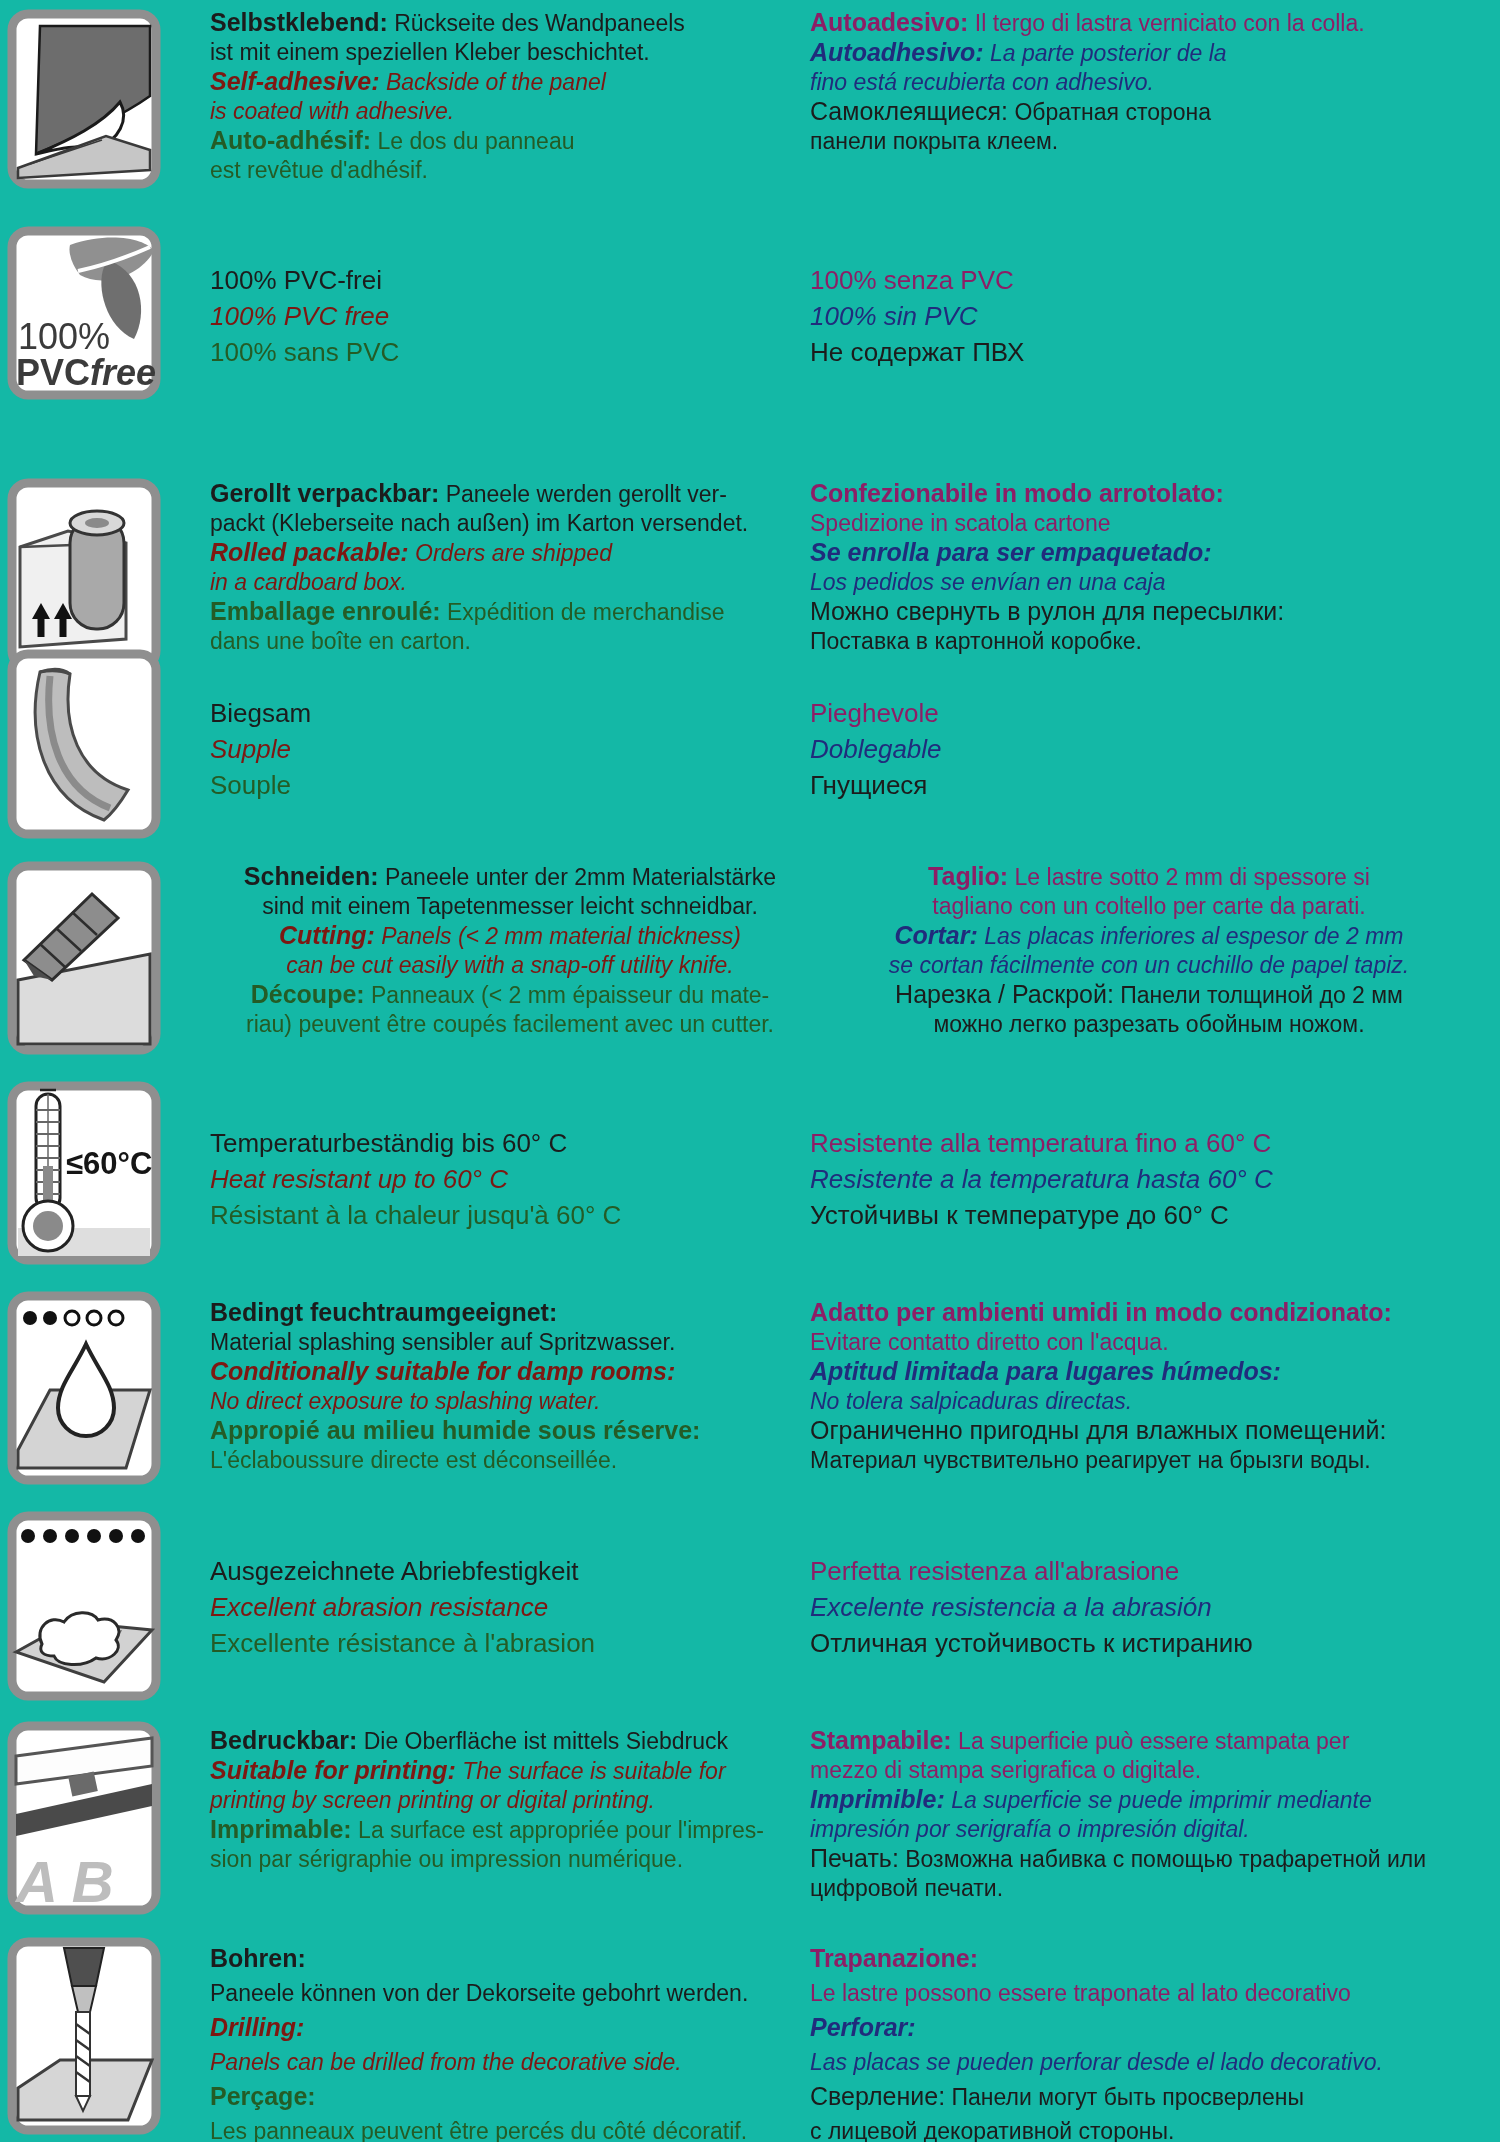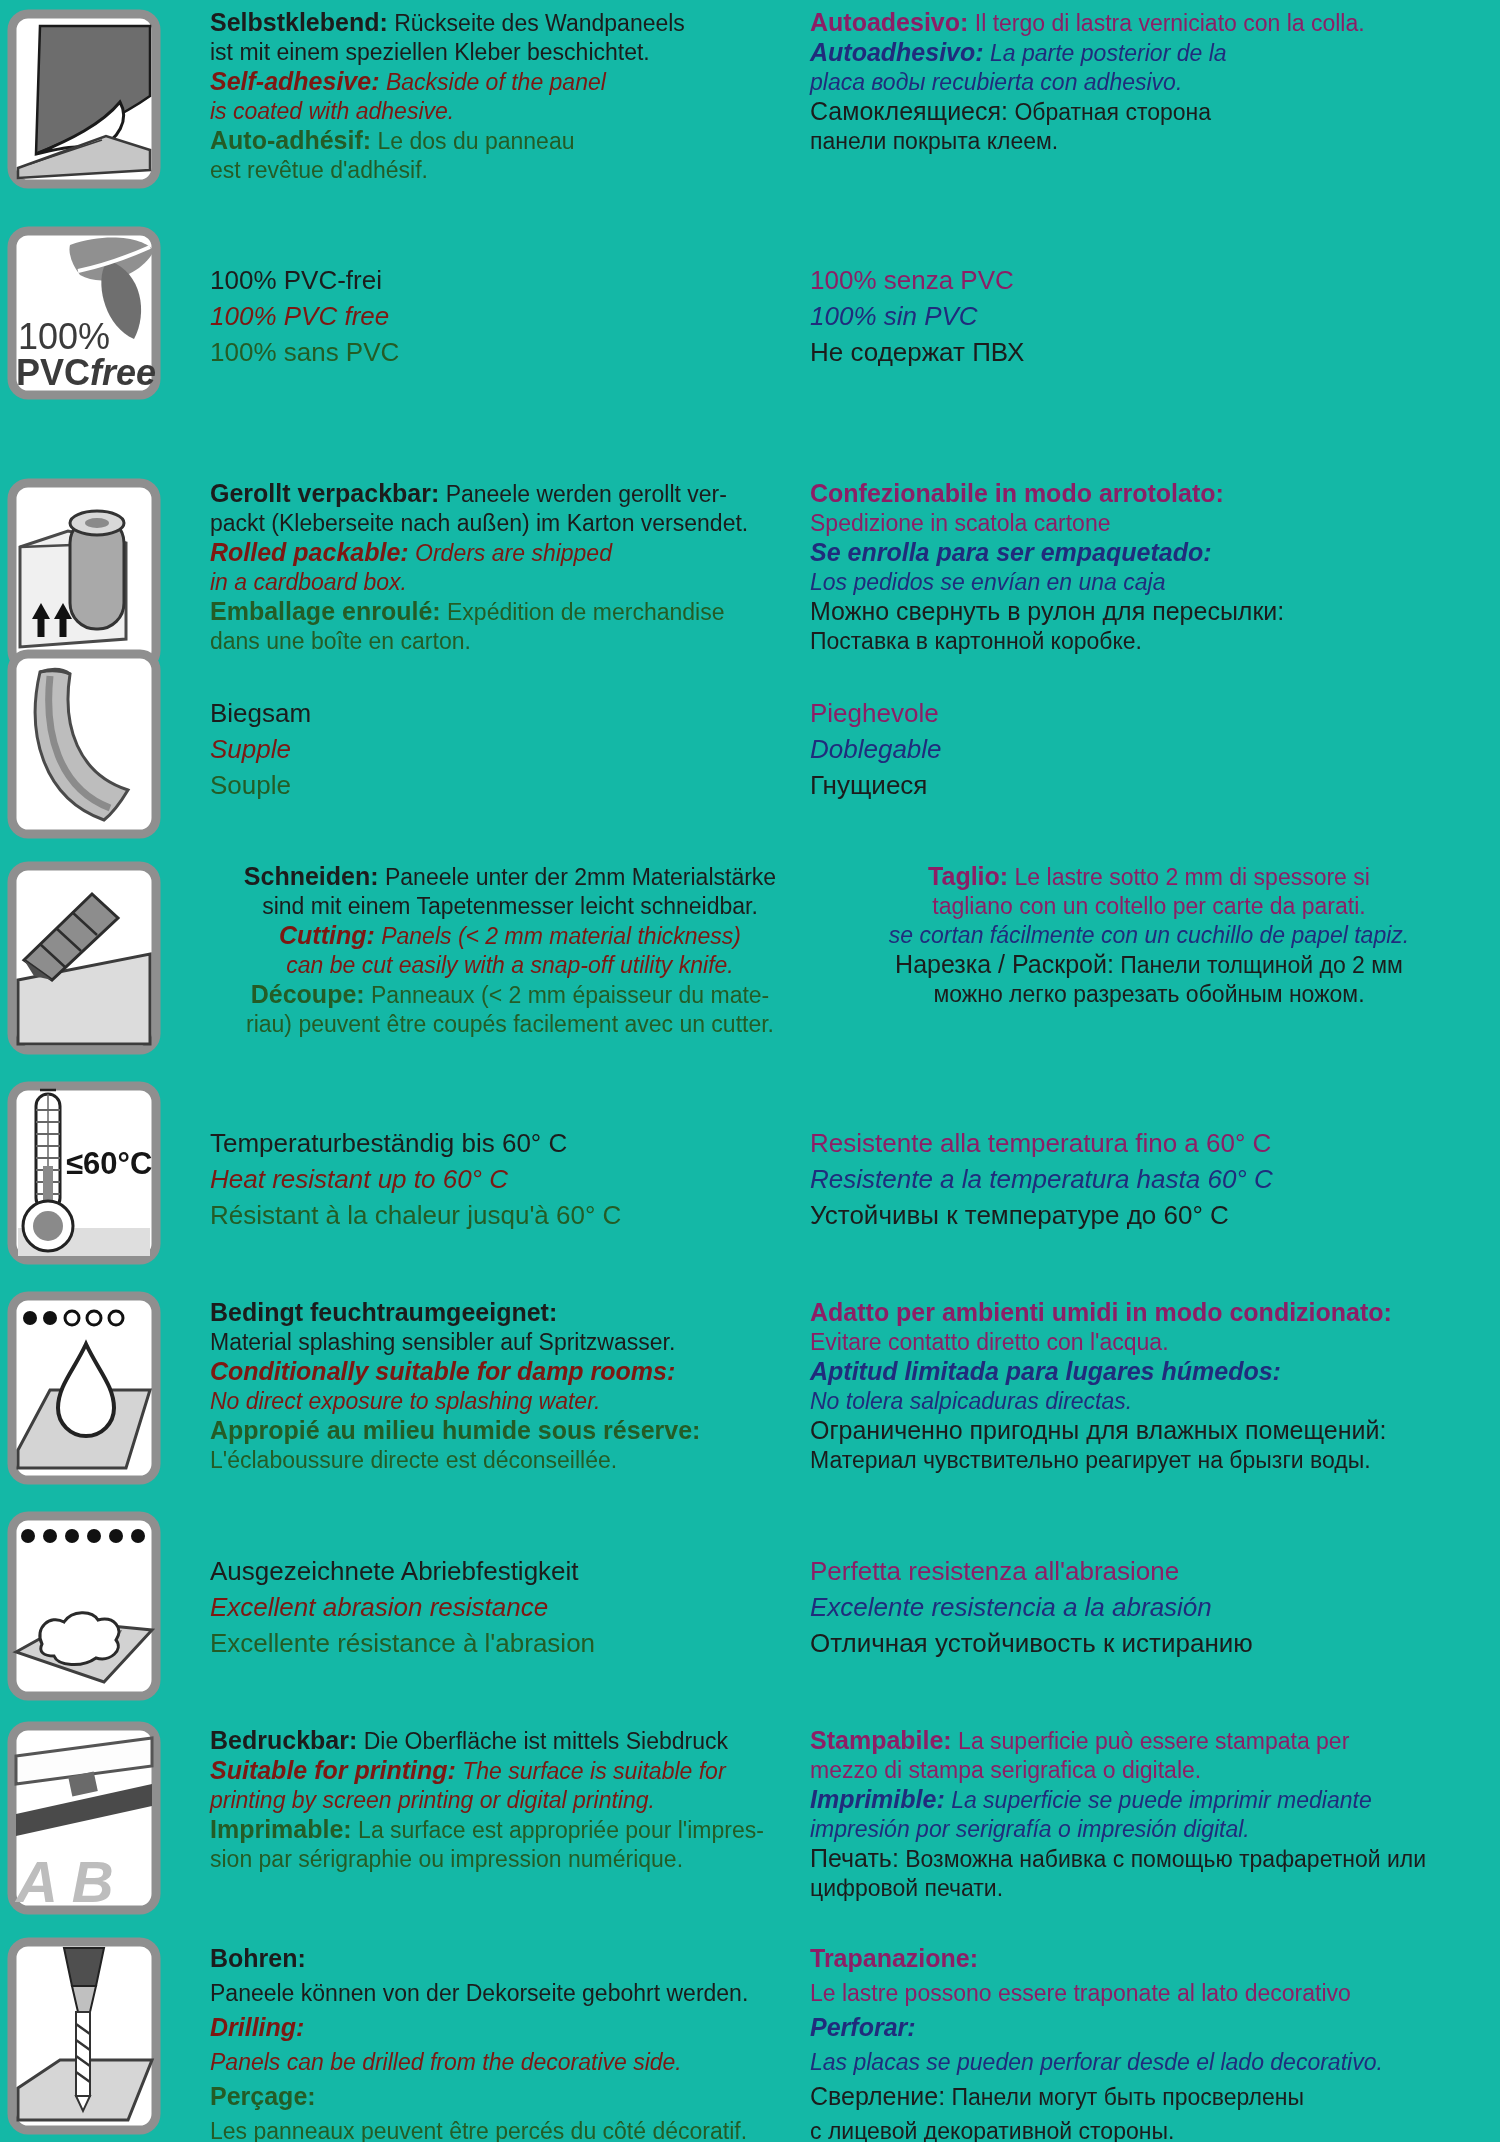--- a/index.html
+++ b/index.html
@@ -56,21 +56,21 @@
         <p class="ln de"><span class="lb">Selbstklebend:</span> <span class="tx">Rückseite des Wandpaneels</span></p>
         <p class="ln de"><span class="tx">ist mit einem speziellen Kleber beschichtet.</span></p>
         <p class="ln en"><span class="lb">Self-adhesive:</span> <span class="tx">Backside of the panel</span></p>
         <p class="ln en"><span class="tx">is coated with adhesive.</span></p>
         <p class="ln fr"><span class="lb">Auto-adhésif:</span> <span class="tx">Le dos du panneau</span></p>
         <p class="ln fr"><span class="tx">est revêtue d'adhésif.</span></p>
       </div>
     <div class="rightcol">
         <p class="ln it"><span class="lb">Autoadesivo:</span> <span class="tx">Il tergo di lastra  verniciato con la colla.</span></p>
         <p class="ln es"><span class="lb">Autoadhesivo:</span> <span class="tx">La parte posterior de la</span></p>
-        <p class="ln es"><span class="tx">placa воды recubierta con adhesivo.</span></p>
+        <p class="ln es"><span class="tx">fino está recubierta con adhesivo.</span></p>
         <p class="ln ru"><span class="lb">Самоклеящиеся:</span> <span class="tx">Обратная сторона</span></p>
         <p class="ln ru"><span class="tx">панели покрыта клеем.</span></p>
       </div>
   </div>
 
   <div class="row">
     <div class="icon-cell">
       <svg width="156" height="176" viewBox="0 0 156 176">
         <rect class="frame" x="6" y="6" width="144" height="164" rx="16"></rect>
         <path d="M64 20 C104 6 140 14 148 26 C132 54 94 62 74 50 C66 40 62 28 64 20 Z" fill="#909090"></path>
@@ -158,20 +158,21 @@
         <p class="ln de"><span class="lb">Schneiden:</span> <span class="tx">Paneele unter der 2mm Materialstärke</span></p>
         <p class="ln de"><span class="tx">sind mit einem Tapetenmesser leicht schneidbar.</span></p>
         <p class="ln en"><span class="lb">Cutting:</span> <span class="tx">Panels (&lt; 2 mm material thickness)</span></p>
         <p class="ln en"><span class="tx">can be cut easily with a snap-off utility knife.</span></p>
         <p class="ln fr"><span class="lb">Découpe:</span> <span class="tx">Panneaux (&lt; 2 mm épaisseur du mate-</span></p>
         <p class="ln fr"><span class="tx">riau) peuvent être coupés facilement avec un cutter.</span></p>
       </div>
     <div class="rightcol">
         <p class="ln it"><span class="lb">Taglio:</span> <span class="tx">Le lastre sotto 2 mm di spessore si</span></p>
         <p class="ln it"><span class="tx">tagliano con un coltello per carte da parati.</span></p>
+        <p class="ln es"><span class="lb">Cortar:</span> <span class="tx">Las placas inferiores al espesor de 2 mm</span></p>
         <p class="ln es"><span class="tx">se cortan fácilmente con un cuchillo de papel tapiz.</span></p>
         <p class="ln ru"><span class="lb">Нарезка / Раскрой:</span> <span class="tx">Панели толщиной до 2 мм</span></p>
         <p class="ln ru"><span class="tx">можно легко разрезать обойным ножом.</span></p>
       </div>
   </div>
 
   <div class="row">
     <div class="icon-cell">
       <svg width="156" height="186" viewBox="0 0 156 186">
         <rect class="frame" x="6" y="6" width="144" height="174" rx="16"></rect>

